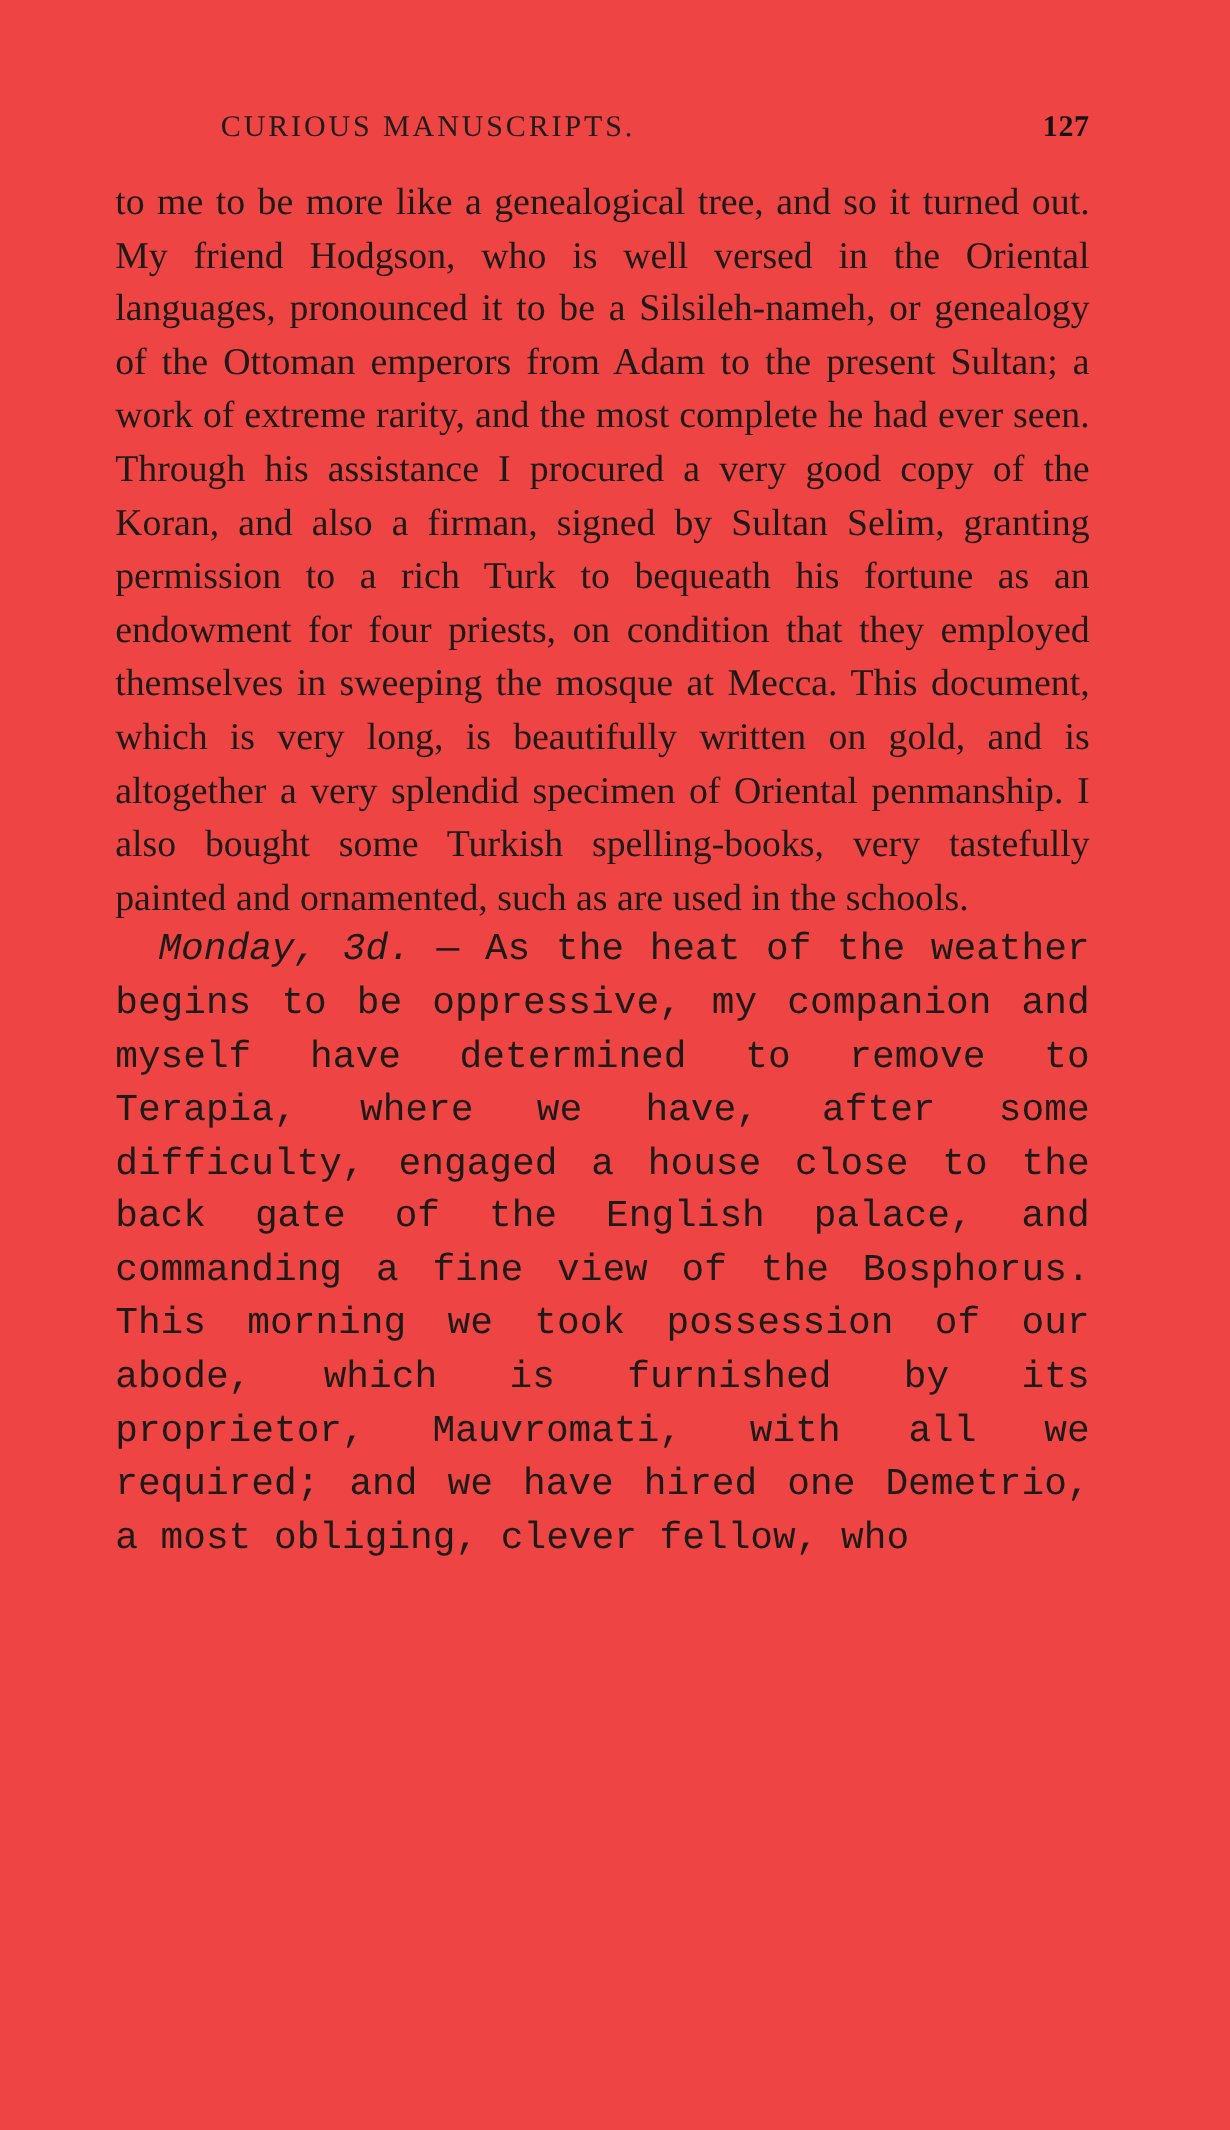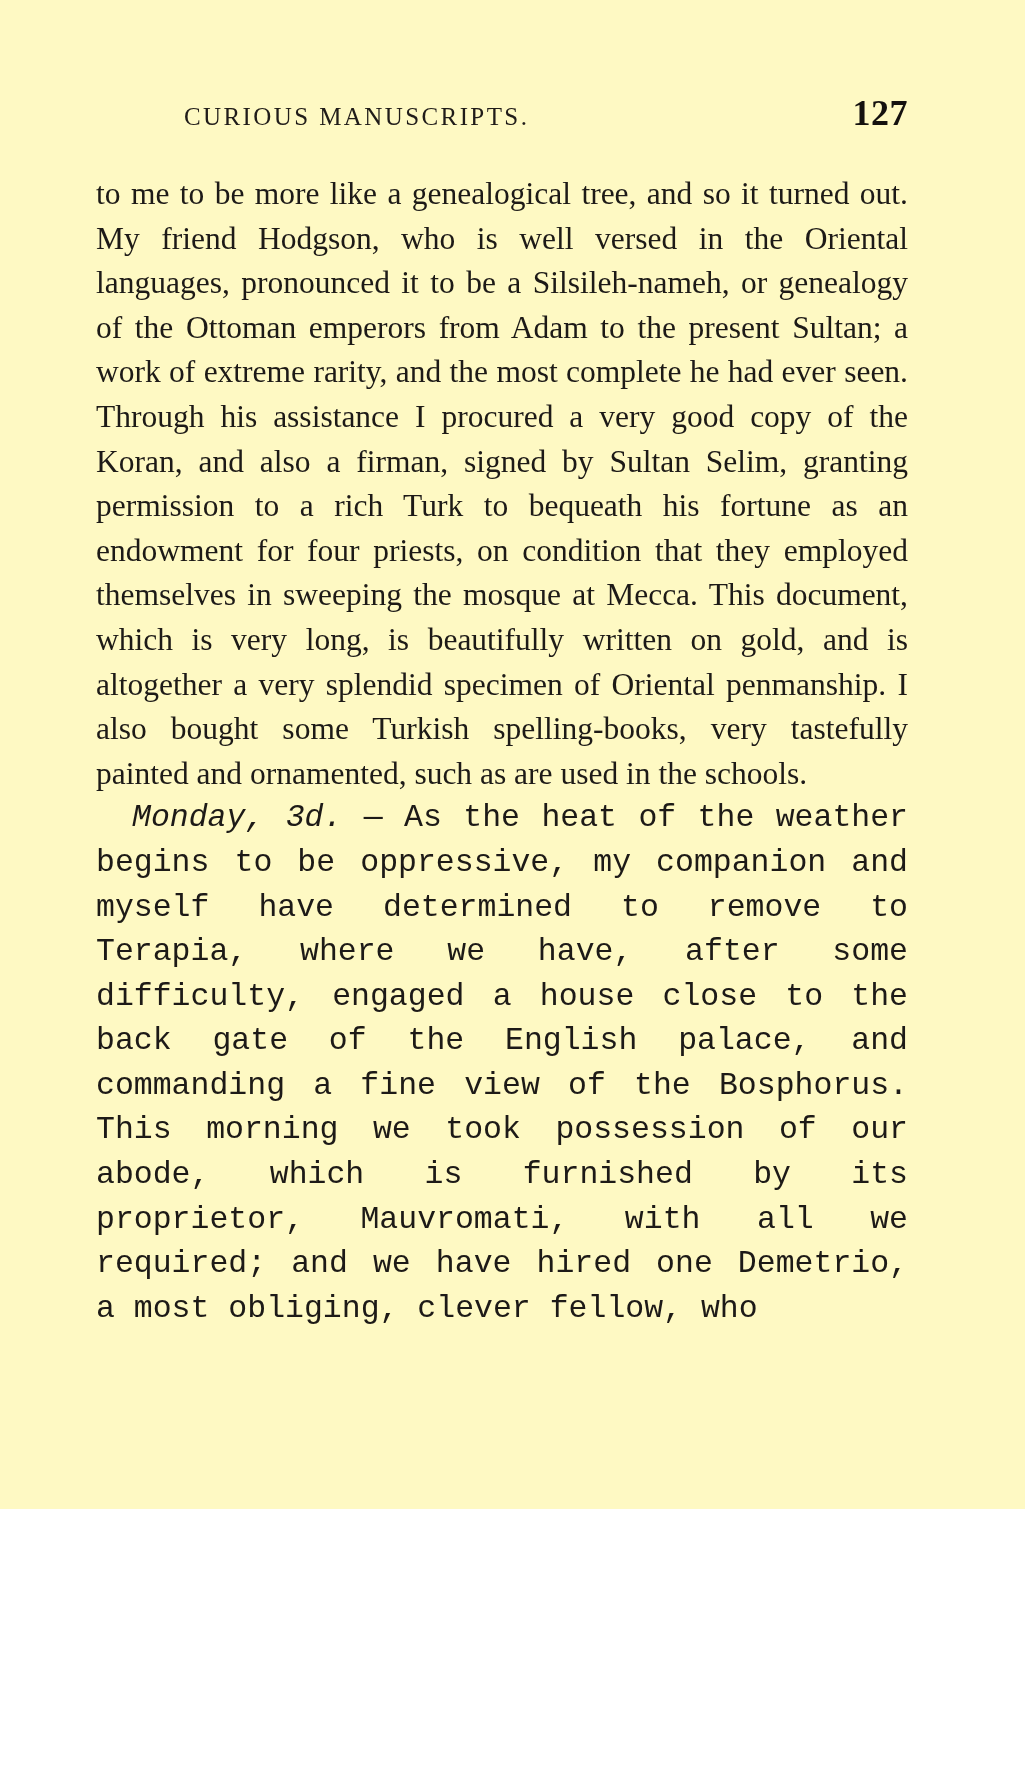--- a/index.html
+++ b/index.html
@@ -13,22 +13,22 @@
     position: relative;
     font-family: "Liberation Serif", serif;
     color: #1d1a17;
     overflow: hidden;
   }
   .page {
     position: absolute;
     left: 0;
     top: 0;
     width: 1025px;
-    height: 1509px;
-    background: #fef9c3;
+    height: 1775px;
+    background: #ef4444;
   }
   .header {
     position: absolute;
     left: 96px;
     top: 92px;
     width: 812px;
     height: 46px;
     display: flex;
     align-items: baseline;
     justify-content: space-between;
@@ -37,30 +37,30 @@
     font-family: "Liberation Serif", serif;
     font-size: 25px;
     letter-spacing: 2.4px;
     font-variant: small-caps;
     text-transform: uppercase;
     color: #201c19;
     padding-left: 88px;
   }
   .folio {
     font-family: "Liberation Serif", serif;
-    font-size: 36px;
+    font-size: 25px;
     font-weight: bold;
     color: #15120f;
     letter-spacing: 0.5px;
     text-align: right;
   }
   .body-text {
     position: absolute;
     left: 96px;
-    top: 172px;
+    top: 146px;
     width: 812px;
   }
   p {
     margin: 0;
     font-size: 31.5px;
     line-height: 44.6px;
     text-align: justify;
     text-justify: inter-word;
     color: #1d1a17;
     hyphens: manual;

